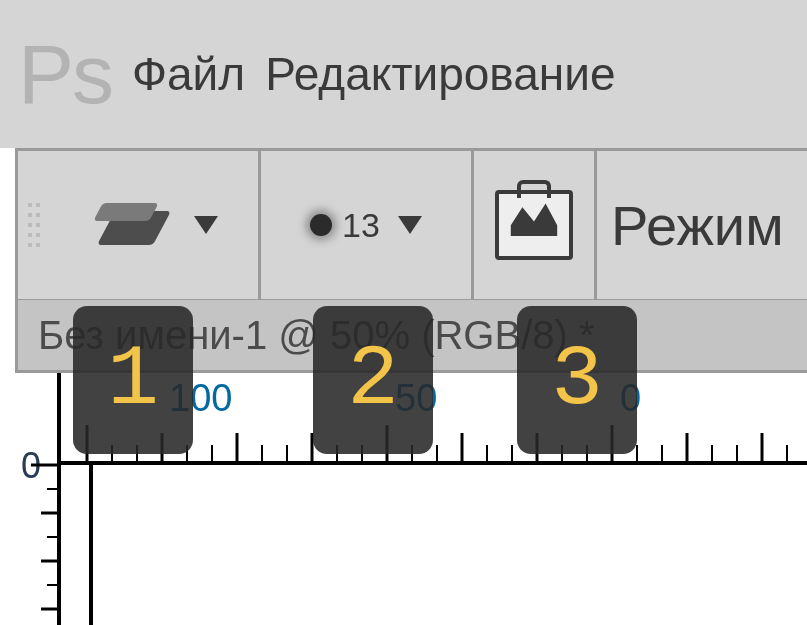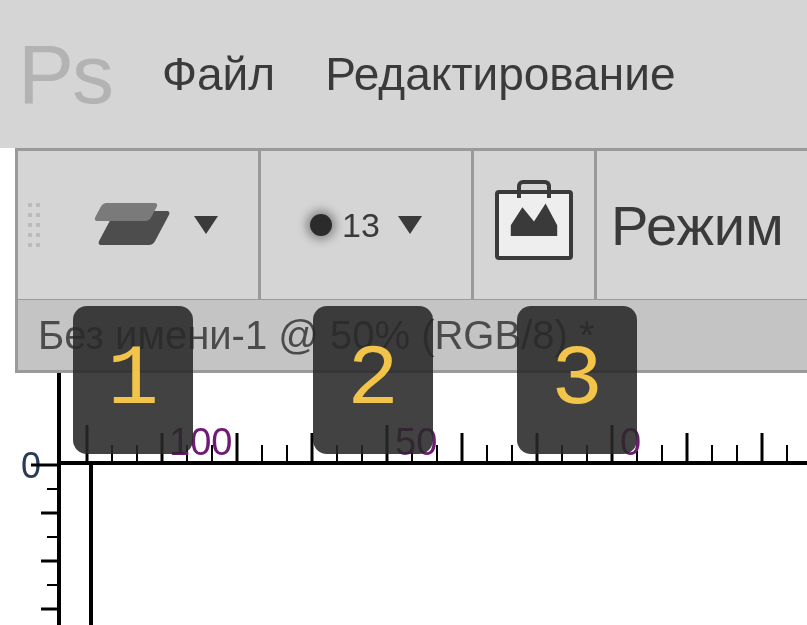--- a/index.html
+++ b/index.html
@@ -1,19 +1,19 @@
 <!DOCTYPE html>
 <html><head>
 <meta charset="utf-8">
 <style>
 html,body{margin:0;padding:0;font-family:"Segoe UI",Tahoma,sans-serif;-webkit-font-smoothing:none;}
 body{width:807px;height:625px;background:#fff;overflow:hidden;position:relative;}
 
 
-.menubar{position:absolute;left:0;top:0;right:0;height:148px;background:#d5d5d5;display:flex;align-items:center;padding-left:18px;gap:50px;}
+.menubar{position:absolute;left:0;top:0;right:0;height:148px;background:#d5d5d5;display:flex;align-items:center;padding-left:18px;gap:20px;}
 .ps-logo{font-family:"Segoe UI",Arial,sans-serif;font-size:84px;color:#b3b3b3;letter-spacing:-2px;font-weight:500;}
 .menu-item{font-size:46px;color:#3a3a3a;}
 
 
 .optbar{position:absolute;left:15px;top:148px;right:0;height:148px;background:#d5d5d5;border:3px solid #9a9a9a;border-right:none;display:flex;align-items:stretch;}
 .opt-sep{width:3px;background:#9a9a9a;}
 .opt-slot{display:flex;align-items:center;justify-content:center;position:relative;}
 .grip{width:30px;display:flex;flex-direction:column;justify-content:center;gap:6px;padding-left:10px;}
 .grip span{display:block;width:4px;height:4px;background:#bbb;box-shadow:8px 0 #bbb;}
 
@@ -35,21 +35,21 @@
 .panel-icon:after{content:"";position:absolute;left:50%;top:-14px;width:26px;height:14px;border:4px solid #3a3a3a;border-bottom:none;border-radius:6px 6px 0 0;transform:translateX(-50%);}
 
 .mode-label{font-size:56px;color:#3a3a3a;padding:0 14px;}
 
 
 .doctab{position:absolute;left:15px;top:300px;right:0;height:70px;background:#c4c4c4;border:3px solid #9a9a9a;border-top:none;border-right:none;display:flex;align-items:center;padding-left:20px;font-size:40px;color:#4b4b4b;}
 
 
 .ruler-h{position:absolute;left:57px;right:0;top:373px;height:88px;background:#fff;border-bottom:4px solid #000;}
 .ruler-h .ticks{position:absolute;left:0;right:0;bottom:0;height:88px;}
-.ruler-h .lab{position:absolute;top:4px;font-size:38px;color:#701a75;margin-top:44px;}
+.ruler-h .lab{position:absolute;top:4px;font-size:38px;color:#0369a1;}
 
 .ruler-v{position:absolute;left:15px;top:373px;width:42px;bottom:0;background:#fff;border-right:4px solid #000;}
 .ruler-v .zero{position:absolute;left:6px;top:72px;font-size:36px;color:#2a3b55;}
 
 .canvas{position:absolute;left:61px;top:465px;right:0;bottom:0;background:#fff;}
 .canvas .edge{position:absolute;left:28px;top:0;bottom:0;width:4px;background:#000;}
 
 
 .ann{position:absolute;width:120px;height:148px;background:rgba(40,40,40,.88);border-radius:14px;display:flex;align-items:center;justify-content:center;font-size:86px;color:#f2c449;font-family:"Courier New",monospace;}
 </style>

